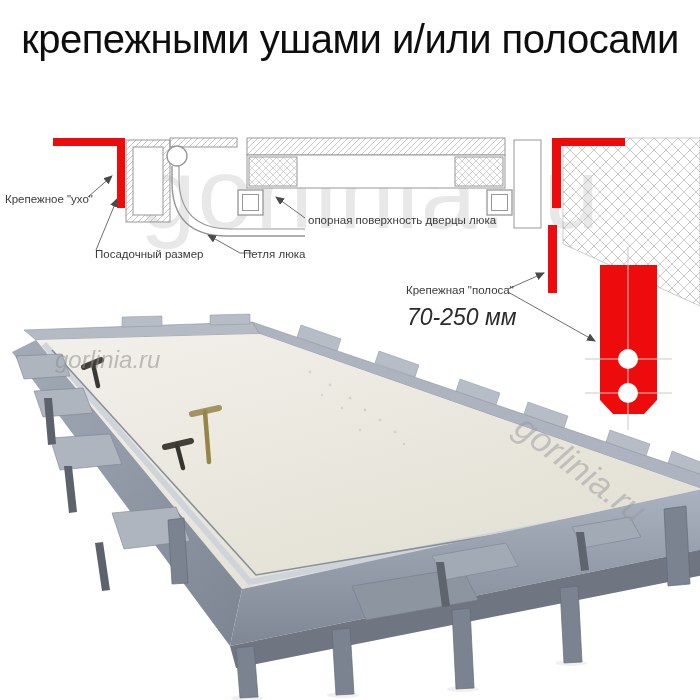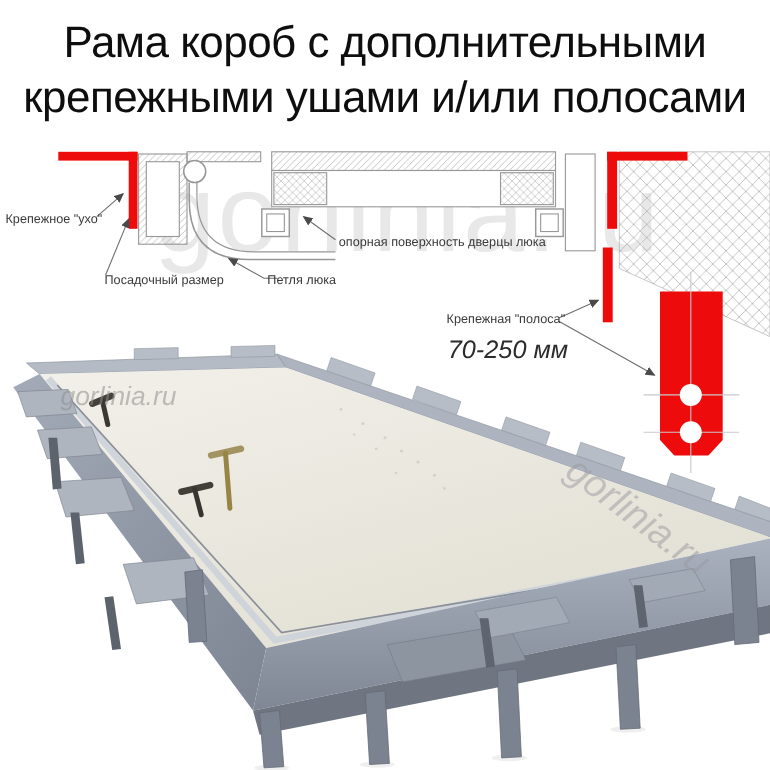--- a/index.html
+++ b/index.html
@@ -203,15 +203,14 @@
 
   <text class="dlabel" x="5" y="203">Крепежное "ухо"</text>
   <text class="dlabel" x="95" y="258">Посадочный размер</text>
   <text class="dlabel" x="243" y="258">Петля люка</text>
   <text class="dlabel" x="308" y="224">опорная поверхность дверцы люка</text>
   <text class="dlabel" x="406" y="294">Крепежная "полоса"</text>
   <text class="range" x="407" y="325">70-250 мм</text>
 </svg>
 
 <div class="title">
-  <div>Рама короб с дополнительными</div>
   <div>крепежными ушами и/или полосами</div>
 </div>
 
 </body></html>

